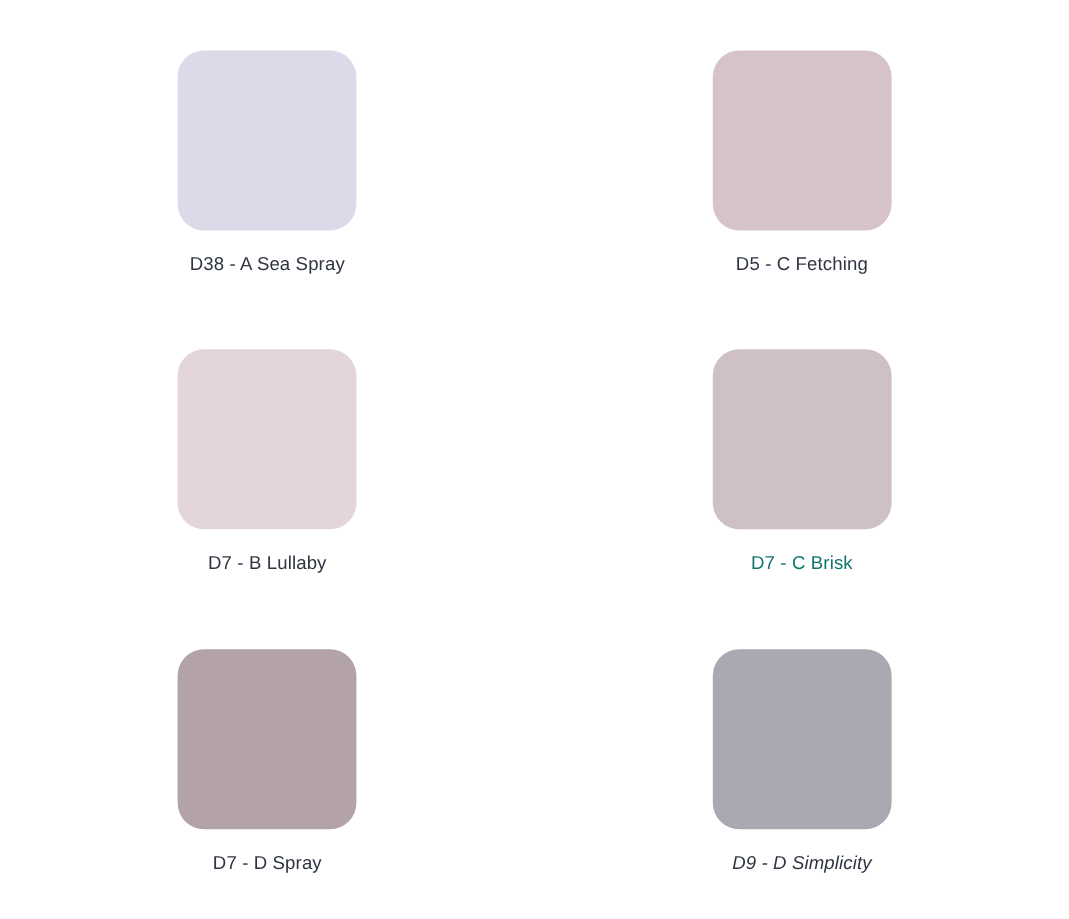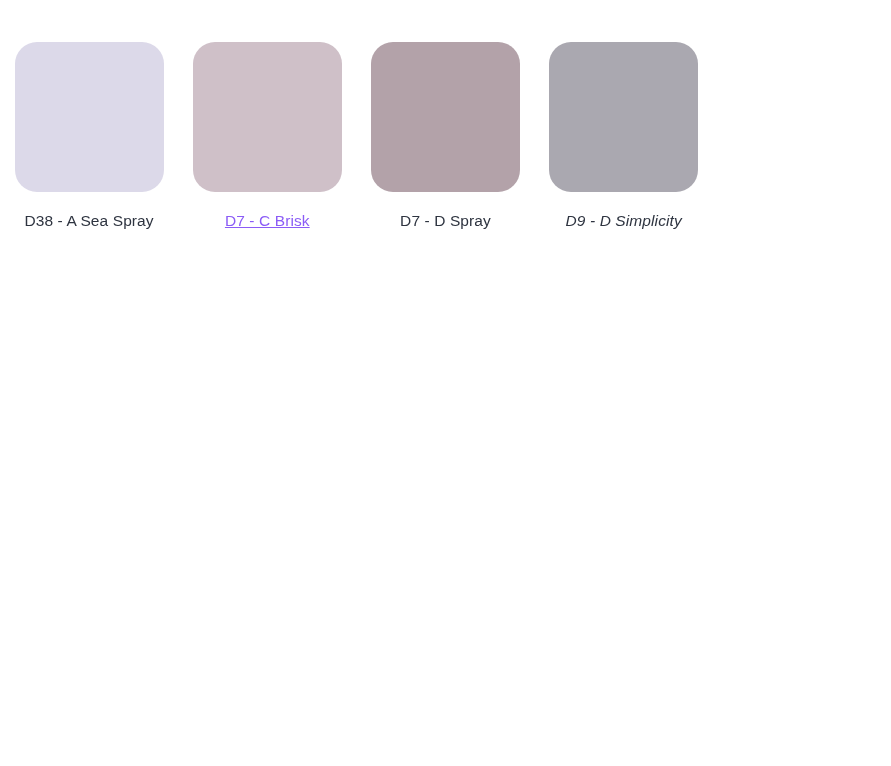--- a/index.html
+++ b/index.html
@@ -13,21 +13,21 @@
     height: 766px;
     overflow: hidden;
     font-family: "Liberation Sans", sans-serif;
     -webkit-font-smoothing: antialiased;
   }
   .swatch-grid {
     width: 891px;
     height: 766px;
     box-sizing: border-box;
     display: grid;
-    grid-template-columns: repeat(5, 1fr);
+    grid-template-columns: repeat(2, 1fr);
     grid-template-rows: repeat(3, 1fr);
     padding: 18px 0 0 0;
   }
   .swatch-cell {
     display: flex;
     flex-direction: column;
     align-items: center;
     justify-content: flex-start;
     padding-top: 24px;
   }
@@ -51,26 +51,34 @@
 </head>
 <body style="background: rgb(255, 255, 255);">
 
 <main class="swatch-grid">
 
   <div class="swatch-cell">
     <div class="swatch-chip" style="background: rgb(220, 217, 233); border-radius: 22px;"></div>
     <div class="swatch-label" style="color: rgb(46, 52, 64);">D38 - A Sea Spray</div>
   </div>
 
-
+  <div class="swatch-cell">
+    <div class="swatch-chip" style="background: rgb(213, 194, 203); border-radius: 22px;"></div>
+    <div class="swatch-label" style="color: rgb(46, 52, 64);">D5 - C Fetching</div>
+  </div>
 
 
   <div class="swatch-cell">
+    <div class="swatch-chip" style="background: rgb(228, 213, 220); border-radius: 22px;"></div>
+    <div class="swatch-label" style="color: rgb(46, 52, 64);">D7 - B Lullaby</div>
+  </div>
+
+  <div class="swatch-cell">
     <div class="swatch-chip" style="background: rgb(207, 192, 200); border-radius: 22px;"></div>
-    <div class="swatch-label" style="color: #8b5cf6; text-decoration: underline;">D7 - C Brisk</div>
+    <div class="swatch-label" style="color: #0f766e;">D7 - C Brisk</div>
   </div>
 
   <div class="swatch-cell">
     <div class="swatch-chip" style="background: rgb(179, 162, 169); border-radius: 22px;"></div>
     <div class="swatch-label" style="color: rgb(46, 52, 64);">D7 - D Spray</div>
   </div>
 
 
 
   <div class="swatch-cell">

